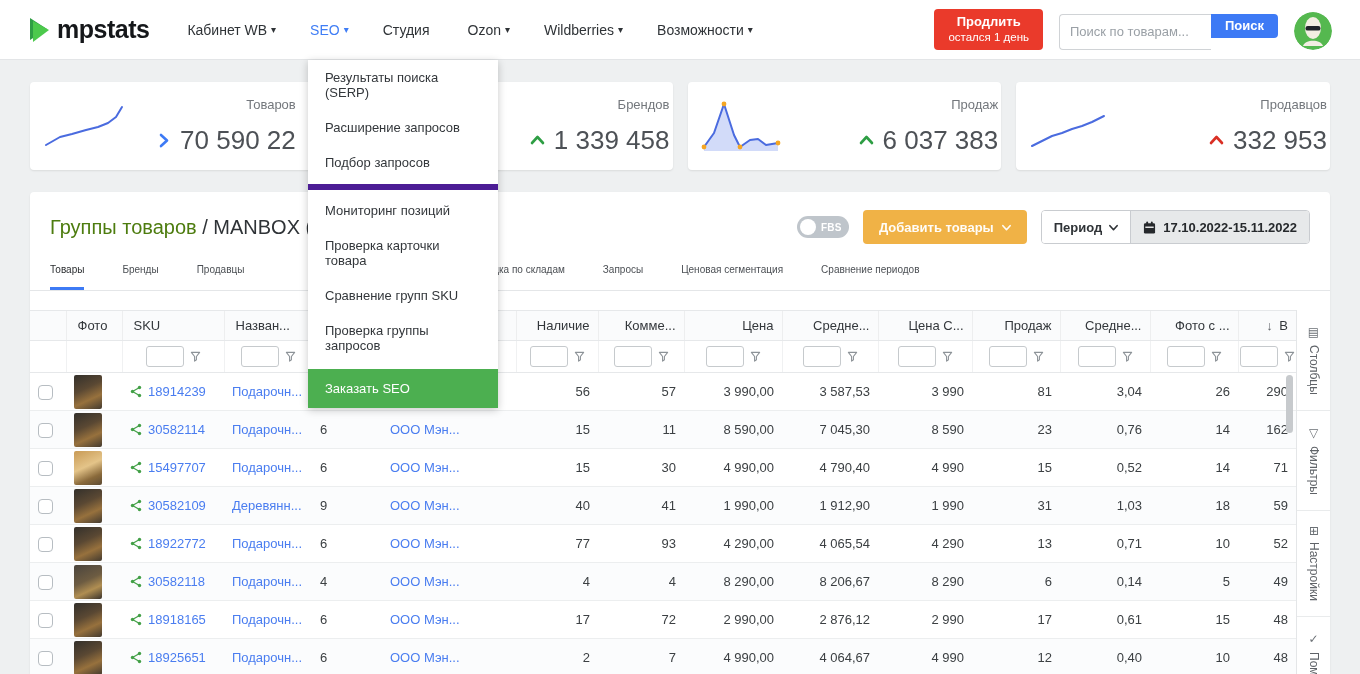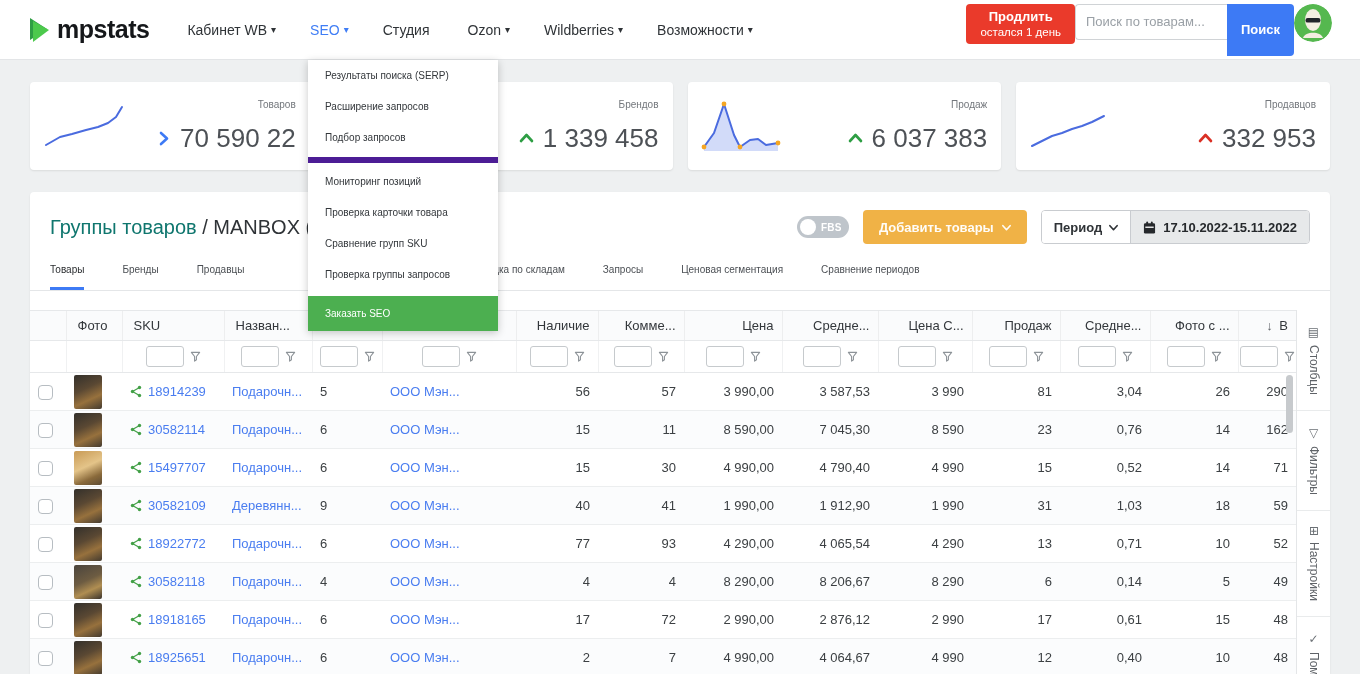--- a/index.html
+++ b/index.html
@@ -8,51 +8,51 @@
   .page { position:relative; width:1360px; height:674px; overflow:hidden; }
 
   
   .topnav { height:60px; background:#fff; border-bottom:1px solid #e3e5e7; display:flex; align-items:center; padding:0 28px; position:relative; z-index:20; }
   .logo { display:flex; align-items:center; gap:7px; margin-right:38px; }
   .logo-text { font-size:25px; font-weight:bold; color:#15171a; letter-spacing:-0.5px; }
   .nav-items { display:flex; align-items:center; gap:34px; }
   .nav-item { font-size:14px; color:#2f3337; cursor:pointer; display:flex; align-items:center; gap:4px; text-decoration:none; white-space:nowrap; }
   .nav-item.active { color:#3f7df5; }
   .nav-item .caret { font-size:10px; color:inherit; }
-  .topnav-right { margin-left:auto; display:flex; align-items:flex-start; }
+  .topnav-right { margin-left:auto; display:flex; align-items:flex-end; gap:16px; }
   .renew-btn { background:#ea3a2b; color:#fff; border:none; border-radius:4px; padding:5px 14px; text-align:center; cursor:pointer; line-height:1.25; }
   .renew-btn .l1 { font-size:13px; font-weight:bold; display:block; }
   .renew-btn .l2 { font-size:11.5px; display:block; }
   .search-group { display:flex; align-items:stretch; }
   .search-input { width:152px; height:36px; border:1px solid #d0d3d6; border-right:none; border-radius:4px 0 0 4px; padding:0 10px; font-size:13px; color:#333; outline:none; font-family:inherit; }
   .search-input::placeholder { color:#9aa0a6; }
-  .search-btn { height:52px; background:#3d7af5; color:#fff; border:none; border-radius:0 4px 4px 0; font-size:13px; font-weight:bold; padding:0 14px; cursor:pointer; font-family:inherit; }
+  .search-btn { height:24px; background:#3d7af5; color:#fff; border:none; border-radius:0 4px 4px 0; font-size:13px; font-weight:bold; padding:0 14px; cursor:pointer; font-family:inherit; }
   .avatar { width:38px; height:38px; border-radius:50%; overflow:hidden; cursor:pointer; flex:0 0 auto; }
 
   
   .dropdown { position:absolute; left:308px; top:60px; width:190px; background:#fff; box-shadow:0 2px 8px rgba(0,0,0,.22); z-index:50; }
-  .menu-item { display:block; font-size:10px; color:#33373b; padding:10px 17px; cursor:pointer; text-decoration:none; }
+  .menu-item { display:block; font-size:13px; color:#33373b; padding:10px 17px; cursor:pointer; text-decoration:none; }
   .menu-item.divider { border-top:6px solid #4c1d95; margin-top:4px; padding-top:13px; }
   .menu-item.cta { background:#4caf50; color:#fff; margin-top:6px; padding:12px 17px; }
 
   
   .cards { position:absolute; left:30px; top:82px; width:1300px; display:flex; gap:15px; }
   .card { flex:1; background:#fff; border-radius:4px; box-shadow:0 1px 2px rgba(0,0,0,.09); height:88px; display:flex; align-items:center; padding:10px 0 10px 12px; }
   .spark { flex:0 0 96px; height:62px; }
-  .meta { flex:1; text-align:right; padding-right:14px; }
+  .meta { flex:1; text-align:right; padding-right:3px; }
   .meta.pad-lg { padding-right:48px; }
-  .meta .label { font-size:10px; color:#73777c; margin-bottom:13px; }
+  .meta .label { font-size:13px; color:#73777c; margin-bottom:13px; }
   .meta .value { font-size:26px; color:#4d5156; display:inline-flex; align-items:center; gap:9px; white-space:nowrap; }
   .trend { width:15px; height:15px; flex:0 0 auto; }
 
   
   .panel { position:absolute; left:30px; top:192px; width:1300px; height:482px; background:#fff; border-radius:4px 4px 0 0; box-shadow:0 1px 2px rgba(0,0,0,.09); overflow:hidden; }
   .panel-head { display:flex; align-items:center; padding:18px 20px 10px 20px; }
   .crumb { font-size:20px; color:#2f3337; white-space:nowrap; }
-  .crumb a { color:#0f766e; text-decoration:none; cursor:pointer; }
+  .crumb a { color:#4d7c0f; text-decoration:none; cursor:pointer; }
   .head-right { margin-left:auto; display:flex; align-items:center; gap:14px; }
   .fbs-toggle { width:52px; height:22px; background:#bfc5cb; border-radius:11px; position:relative; cursor:pointer; display:flex; align-items:center; }
   .fbs-knob { width:16px; height:16px; background:#fff; border-radius:50%; position:absolute; left:3px; top:3px; }
   .fbs-label { color:#fff; font-size:10px; font-weight:bold; margin-left:24px; letter-spacing:.3px; }
   .add-btn { background:#f0b246; color:rgba(255,255,255,.96); border:none; border-radius:4px; height:34px; padding:0 16px; font-size:13px; font-weight:bold; display:flex; align-items:center; gap:8px; cursor:pointer; font-family:inherit; }
   .period-group { display:flex; align-items:stretch; border:1px solid #c9ccd0; border-radius:4px; overflow:hidden; height:34px; }
   .period-btn { background:#fff; border:none; font-size:13px; font-weight:bold; color:#2f3337; padding:0 12px; display:flex; align-items:center; gap:7px; cursor:pointer; font-family:inherit; }
   .date-btn { background:#e7e9ea; border:none; border-left:1px solid #c9ccd0; font-size:13px; font-weight:bold; color:#26292c; padding:0 12px; display:flex; align-items:center; gap:7px; cursor:pointer; font-family:inherit; white-space:nowrap; }
   .chev { width:9px; height:9px; }
 

